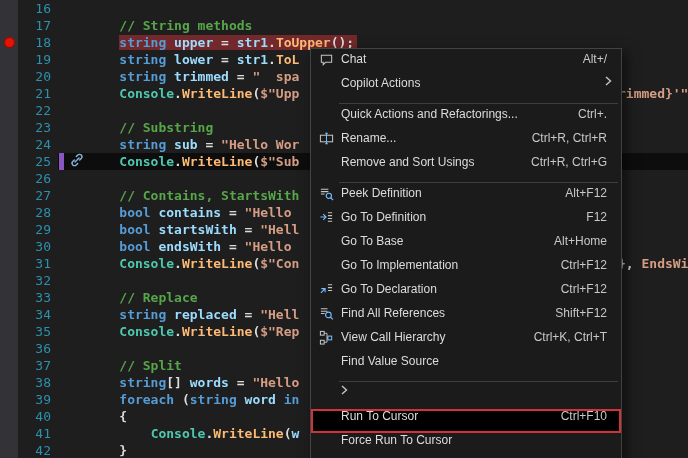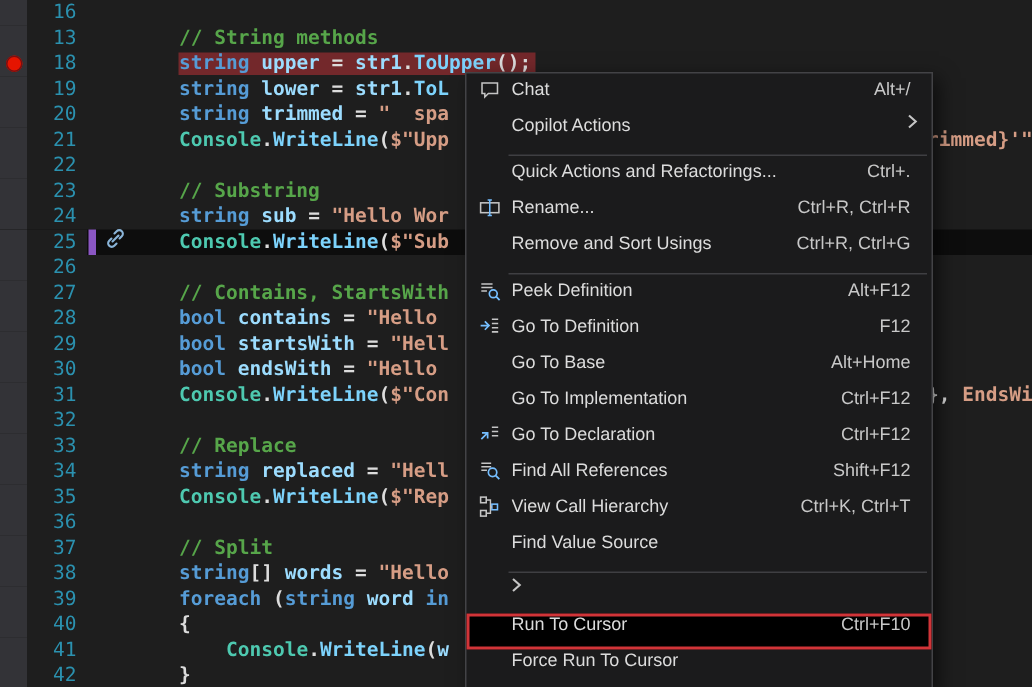--- a/index.html
+++ b/index.html
@@ -15,42 +15,42 @@
         background:#1e1e1e;font-weight:normal;}
   .marker{width:8px;flex:none;position:relative;}
   .glyph{width:22px;flex:none;display:flex;align-items:center;justify-content:center;}
   .code{flex:1;overflow:hidden;}
   .bp-dot{width:11px;height:11px;border-radius:50%;background:#e51400;box-shadow:0 0 0 1px #7a1010 inset;}
   .purple-bar{position:absolute;left:1px;top:0;width:5px;height:100%;background:#8a56c2;}
   .bp-text{background:#73282b;padding:0 3px 0 0;}
   .rfrag{position:absolute;top:0;white-space:pre;}
 
   .seg-kw{color:#569cd6}.seg-com{color:#57a64a}.seg-str{color:#d69d85}
-  .seg-cls{color:#4ec9b0}.seg-meth{color:#7dd3fc}.seg-pl{color:#dcdcdc}.seg-loc{color:#9cdcfe}
+  .seg-cls{color:#4ec9b0}.seg-meth{color:#fdba74}.seg-pl{color:#dcdcdc}.seg-loc{color:#9cdcfe}
 
   
   .ctx{position:absolute;left:310px;top:48px;width:312px;box-sizing:border-box;z-index:10;
        background:#1b1b1c;border:1px solid #434346;box-shadow:4px 4px 12px rgba(0,0,0,.55);
        padding:3px 0;font-family:"Liberation Sans","DejaVu Sans",sans-serif;font-size:12px;color:#dcdcdc;}
   .mi{display:flex;align-items:flex-start;height:24px;position:relative;cursor:default;}
   .mi .ic{width:30px;flex:none;display:flex;align-items:center;justify-content:center;}
   .mi .lbl{flex:1;white-space:nowrap;overflow:hidden;}
   .mi .sc{padding-right:14px;color:#c8c8c8;white-space:nowrap;}
   .mi .arrow{padding-right:9px;display:flex;align-items:center;}
   .mi.selected{background:#000000;}
   .mi.annotated::after{content:"";position:absolute;inset:0;border:2px solid #d13438;pointer-events:none;}
   .sep{height:1px;background:#3f3f42;margin:3px 3px 3px 28px;}
 </style>
 </head>
 <body>
 
 <div class="screen">
   <div class="editor">
       <div class="row"><div class="strip"></div><div class="lnum">16</div><div class="marker"></div><div class="glyph"></div><div class="code"></div></div>
-      <div class="row"><div class="strip"></div><div class="lnum">13</div><div class="marker"></div><div class="glyph"></div><div class="code">    <span class="seg-com">// String methods</span></div></div>
+      <div class="row"><div class="strip"></div><div class="lnum">17</div><div class="marker"></div><div class="glyph"></div><div class="code">    <span class="seg-com">// String methods</span></div></div>
       <div class="row"><div class="strip"><div class="bp-dot"></div></div><div class="lnum">18</div><div class="marker"></div><div class="glyph"></div><div class="code">    <span class="bp-text"><span class="seg-kw">string</span><span class="seg-pl"> </span><span class="seg-loc">upper</span><span class="seg-pl"> = </span><span class="seg-loc">str1</span><span class="seg-pl">.</span><span class="seg-meth">ToUpper</span><span class="seg-pl">();</span></span></div></div>
       <div class="row"><div class="strip"></div><div class="lnum">19</div><div class="marker"></div><div class="glyph"></div><div class="code">    <span class="seg-kw">string</span><span class="seg-pl"> </span><span class="seg-loc">lower</span><span class="seg-pl"> = </span><span class="seg-loc">str1</span><span class="seg-pl">.</span><span class="seg-meth">ToL</span></div></div>
       <div class="row"><div class="strip"></div><div class="lnum">20</div><div class="marker"></div><div class="glyph"></div><div class="code">    <span class="seg-kw">string</span><span class="seg-pl"> </span><span class="seg-loc">trimmed</span><span class="seg-pl"> = </span><span class="seg-str">"  spa</span></div></div>
       <div class="row"><div class="strip"></div><div class="lnum">21</div><div class="marker"></div><div class="glyph"></div><div class="code">    <span class="seg-cls">Console</span><span class="seg-pl">.</span><span class="seg-meth">WriteLine</span><span class="seg-pl">(</span><span class="seg-str">$"Upp</span></div><span class="rfrag" style="left: 618px;"><span class="seg-str">rimmed}'"</span></span></div>
       <div class="row"><div class="strip"></div><div class="lnum">22</div><div class="marker"></div><div class="glyph"></div><div class="code"></div></div>
       <div class="row"><div class="strip"></div><div class="lnum">23</div><div class="marker"></div><div class="glyph"></div><div class="code">    <span class="seg-com">// Substring</span></div></div>
       <div class="row"><div class="strip"></div><div class="lnum">24</div><div class="marker"></div><div class="glyph"></div><div class="code">    <span class="seg-kw">string</span><span class="seg-pl"> </span><span class="seg-loc">sub</span><span class="seg-pl"> = </span><span class="seg-str">"Hello Wor</span></div></div>
       <div class="row current"><div class="strip"></div><div class="lnum">25</div><div class="marker"><div class="purple-bar"></div></div><div class="glyph"><span><svg width="14" height="14" viewBox="0 0 14 14">
               <path d="M5 9l4-4" stroke="#8ab4d8" stroke-width="1.4" stroke-linecap="round"></path>
               <path d="M6.3 3.6l1.5-1.5a2.4 2.4 0 0 1 3.4 3.4L9.7 7" fill="none" stroke="#8ab4d8" stroke-width="1.4" stroke-linecap="round"></path>

